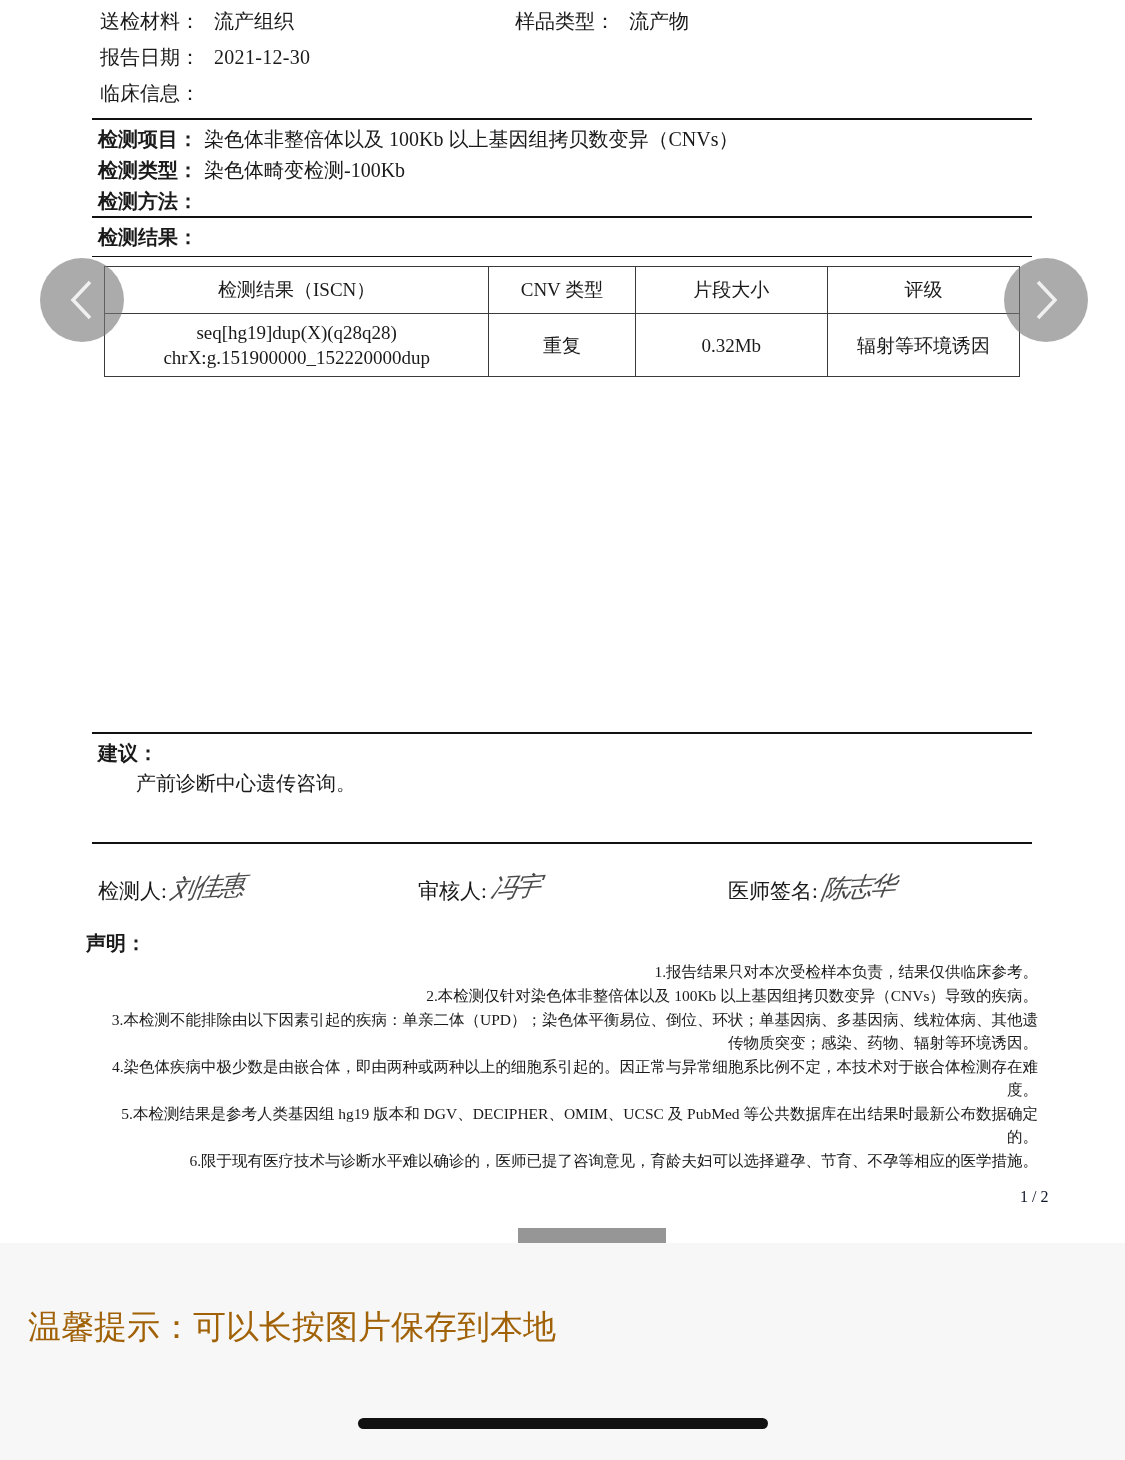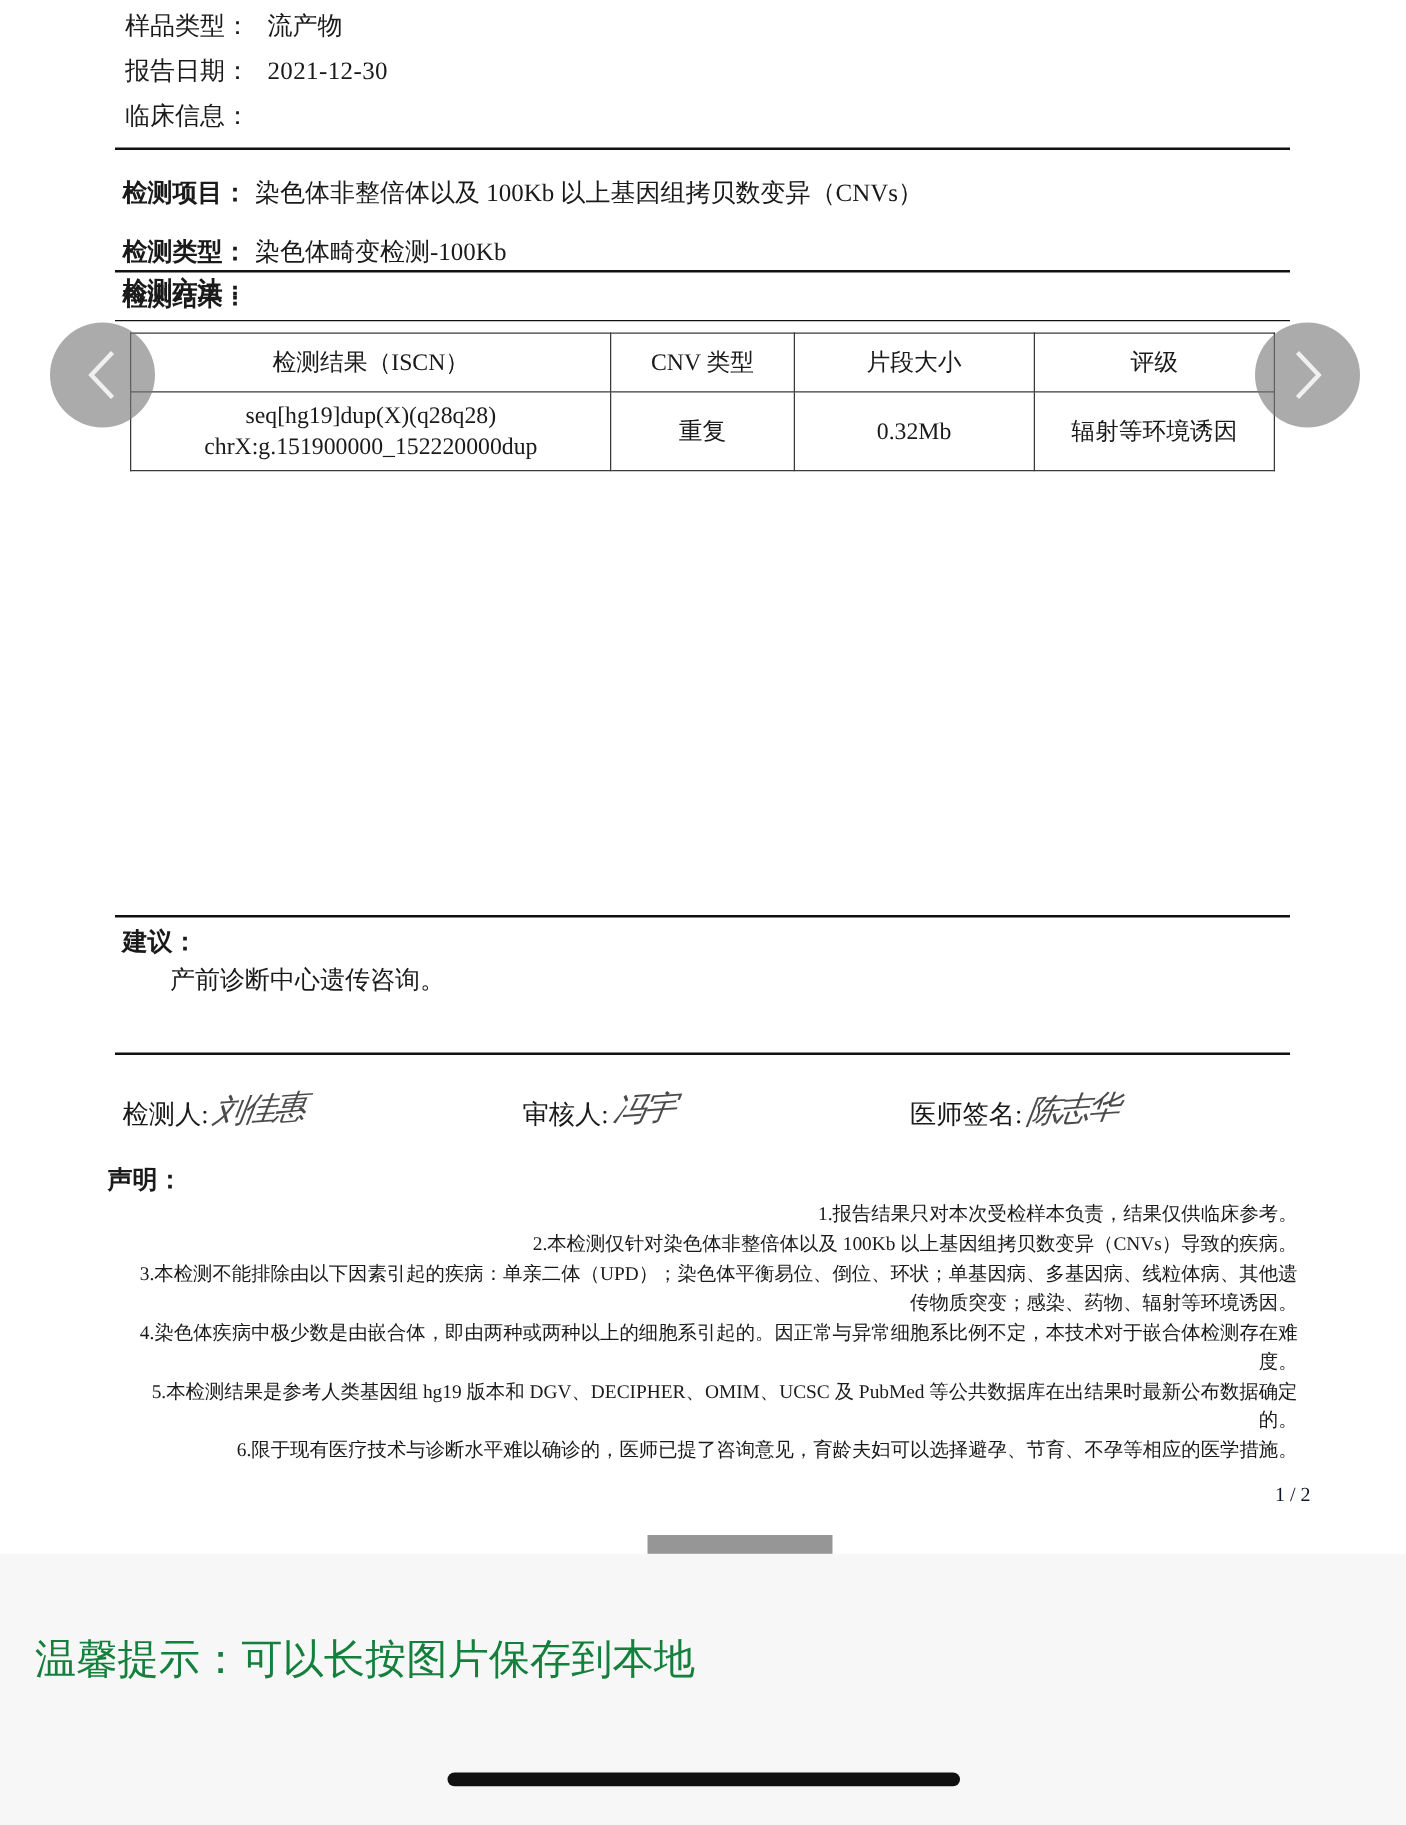--- a/index.html
+++ b/index.html
@@ -61,21 +61,21 @@
   .items {
     position: absolute;
     top: 124px;
     left: 98px;
     width: 930px;
     font-size: 20px;
     line-height: 31px;
   }
   .item-row { display: flex; align-items: baseline; }
   .item-label { font-weight: bold; white-space: nowrap; }
-  .item-value { margin-left: 6px; margin-top: 16px; }
+  .item-value { margin-left: 6px; }
 
   
   .results-title {
     position: absolute;
     top: 224px;
     left: 98px;
     font-size: 20px;
     font-weight: bold;
   }
 
@@ -213,40 +213,44 @@
     top: 1243px;
     width: 1125px;
     height: 217px;
     background: #f7f7f7;
   }
   .tip {
     position: absolute;
     left: 28px;
     top: 1305px;
     font-size: 33px;
-    color: #15803d;
+    color: #a16207;
     font-family: Liberation Sans, sans-serif;
   }
   .home-indicator {
     position: absolute;
     left: 358px;
     top: 1418px;
     width: 410px;
     height: 11px;
     border-radius: 6px;
     background: #111;
   }
 </style>
 </head>
 <body>
 
 <div class="page">
 
   <div class="meta">
     <div class="meta-row">
+      <div class="meta-cell first">
+        <span class="meta-label">送检材料：</span>
+        <span class="meta-value">流产组织</span>
+      </div>
       <div class="meta-cell">
         <span class="meta-label">样品类型：</span>
         <span class="meta-value">流产物</span>
       </div>
     </div>
     <div class="meta-row">
       <div class="meta-cell">
         <span class="meta-label">报告日期：</span>
         <span class="meta-value mono-ish">2021-12-30</span>
       </div>

